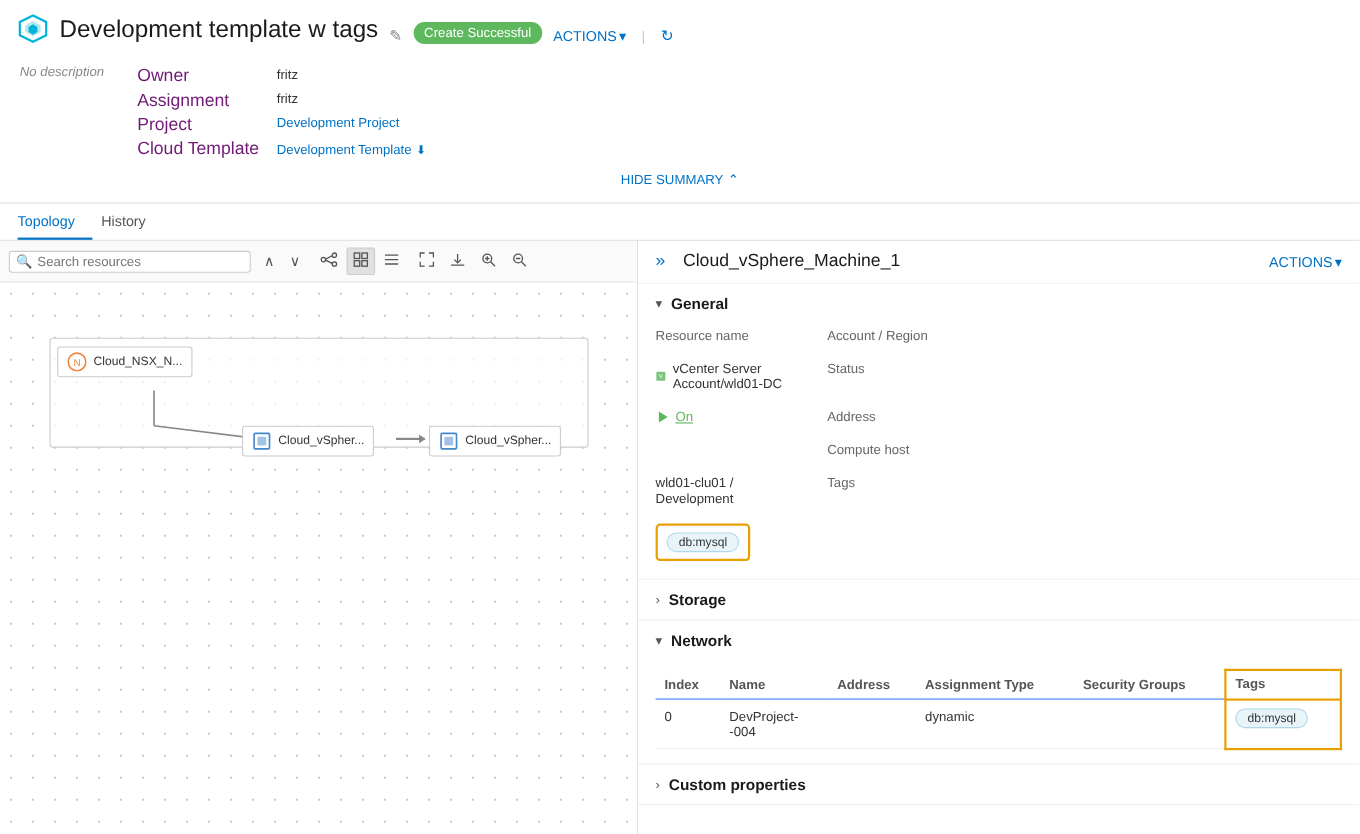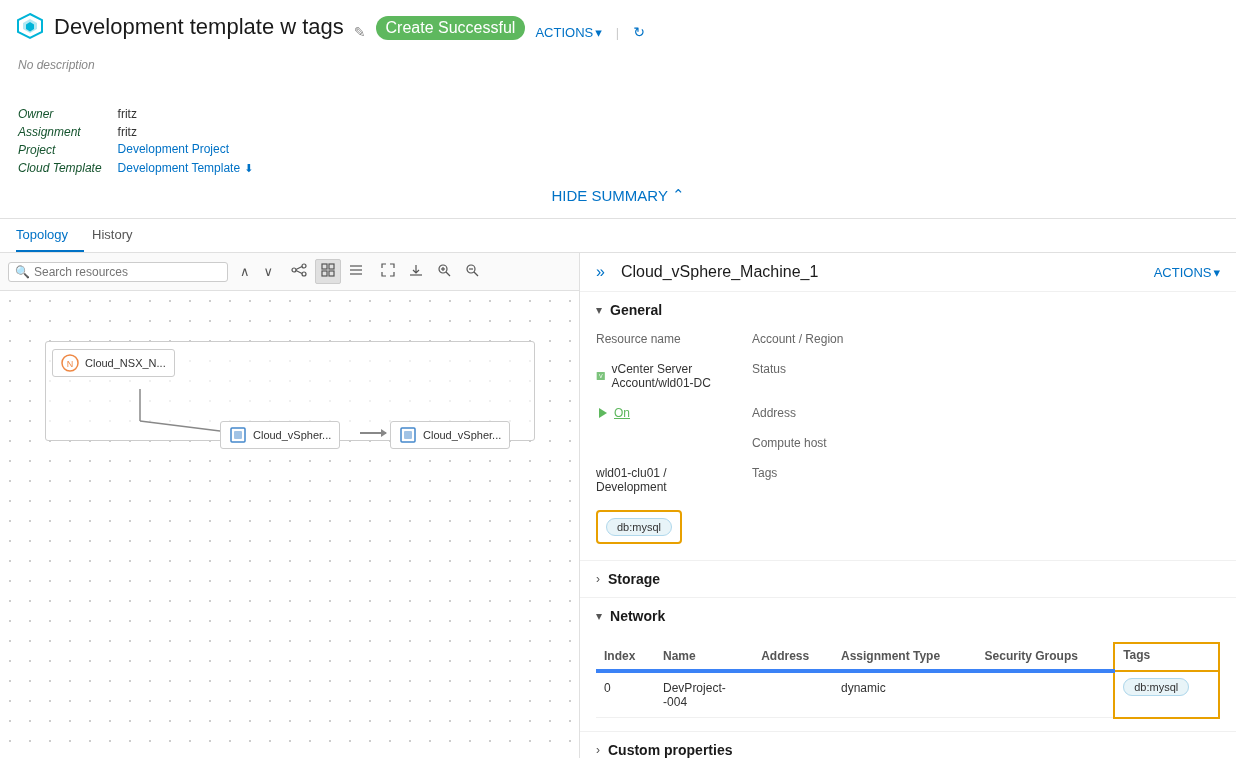--- a/index.html
+++ b/index.html
@@ -4,33 +4,33 @@
   <style>
     * { box-sizing: border-box; margin: 0; padding: 0; }
     body { font-family: -apple-system, BlinkMacSystemFont, 'Segoe UI', Arial, sans-serif; font-size: 13px; color: #333; background: #fff; overflow: hidden; }
 
     
     .page-header { padding: 12px 16px 8px; border-bottom: 1px solid #e0e0e0; }
     .title-row { display: flex; align-items: flex-end; gap: 10px; margin-bottom: 16px; }
     .app-logo { width: 28px; height: 28px; }
     .page-title { font-size: 22px; font-weight: 300; color: #1a1a1a; }
     .edit-icon { color: #888; cursor: pointer; font-size: 14px; }
-    .badge-success { background: #5eb85e; color: white; padding: 3px 10px; border-radius: 12px; font-size: 16px; font-weight: 500; }
+    .badge-success { background: #5eb85e; color: white; padding: 3px 10px; border-radius: 12px; font-size: 12px; font-weight: 500; }
     .actions-btn { color: #0072c6; cursor: pointer; font-size: 13px; display: flex; align-items: center; gap: 2px; }
     .separator { color: #ccc; margin: 0 4px; }
     .refresh-icon { color: #0072c6; cursor: pointer; font-size: 14px; }
 
     .meta-section { display: flex; gap: 40px; padding: 4px 0; }
     .meta-left { display: grid; grid-template-columns: auto 1fr; gap: 2px 16px; }
     .meta-right { display: grid; grid-template-columns: auto 1fr; gap: 2px 16px; }
-    .meta-label { color: #14532d; font-size: 12px; white-space: nowrap; padding: 1px 0; font-style: italic; }
+    .meta-label { color: #701a75; font-size: 16px; white-space: nowrap; padding: 1px 0; }
     .meta-value { color: #333; font-size: 12px; padding: 1px 0; }
     .meta-link { color: #0072c6; text-decoration: none; font-size: 12px; }
     .no-desc { color: #888; font-size: 12px; font-style: italic; margin-top: 2px; }
-    .hide-summary { color: #0072c6; font-size: 15px; text-align: center; padding: 6px; cursor: pointer; display: flex; align-items: center; justify-content: center; gap: 4px; }
+    .hide-summary { color: #0072c6; font-size: 12px; text-align: center; padding: 6px; cursor: pointer; display: flex; align-items: center; justify-content: center; gap: 4px; }
 
     
     .tabs-bar { display: flex; border-bottom: 1px solid #e0e0e0; padding: 0 16px; }
     .tab { padding: 8px 16px 8px 0; font-size: 13px; cursor: pointer; color: #555; margin-right: 8px; border-bottom: 2px solid transparent; }
     .tab.active { color: #0072c6; border-bottom: 2px solid #0072c6; font-weight: 500; }
 
     
     .main-content { display: flex; height: calc(758px - 185px); }
 
     
@@ -75,21 +75,21 @@
     .prop-label { color: #666; font-size: 12px; padding: 4px 0; }
     .prop-value { color: #333; font-size: 12px; padding: 4px 0; display: flex; align-items: center; gap: 6px; }
     .status-on { color: #5eb85e; display: flex; gap: 4px; text-decoration: underline; }
 
     
     .tag-badge { background: #e8f4f8; border: 1px solid #b0d8ec; border-radius: 10px; padding: 2px 10px; font-size: 11px; color: #333; }
     .tag-row-highlight { border: 2px solid #e8a000; border-radius: 4px; padding: 6px 8px; display: flex; align-items: center; gap: 8px; }
 
     
     .network-table { width: 100%; border-collapse: collapse; font-size: 12px; margin-top: 8px; }
-    .network-table th { text-align: left; color: #555; font-weight: 600; padding: 6px 8px; border-bottom: 4px solid #3b82f6; vertical-align: top; }
+    .network-table th { text-align: left; color: #555; font-weight: 600; padding: 6px 8px; border-bottom: 1px solid #3b82f6; vertical-align: top; }
     .network-table td { padding: 8px 8px; border-bottom: 1px solid #f0f0f0; vertical-align: top; }
   </style>
 </head>
 <body>
 
 <div>
   <div class="page-header">
     <div class="title-row">
 
       <svg class="app-logo" viewBox="0 0 28 28" fill="none" xmlns="http://www.w3.org/2000/svg">
@@ -101,21 +101,21 @@
       <span class="edit-icon">✎</span>
       <span class="badge-success">Create Successful</span>
       <span class="actions-btn">
           <span>ACTIONS</span> 
           <span>▾</span>
         </span>
       <span class="separator">|</span>
       <span class="refresh-icon">↻</span>
     </div>
 
-    <div style="display:flex; gap: 30px; padding-left: 2px; flex-direction: column;">
+    <div style="display:flex; gap: 30px; padding-left: 2px;">
       <div>
         <div class="no-desc">No description</div>
       </div>
       <div class="meta-section">
         <div class="meta-left">
           <span class="meta-label">Owner</span>
           <span class="meta-value">fritz</span>
           <span class="meta-label">Assignment</span>
           <span class="meta-value">fritz</span>
           <span class="meta-label">Project</span>

